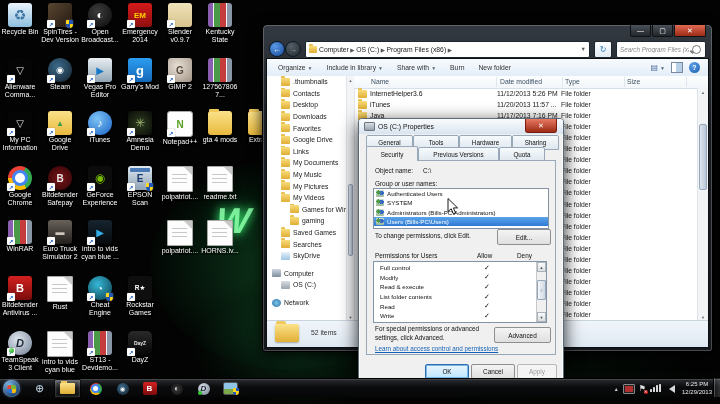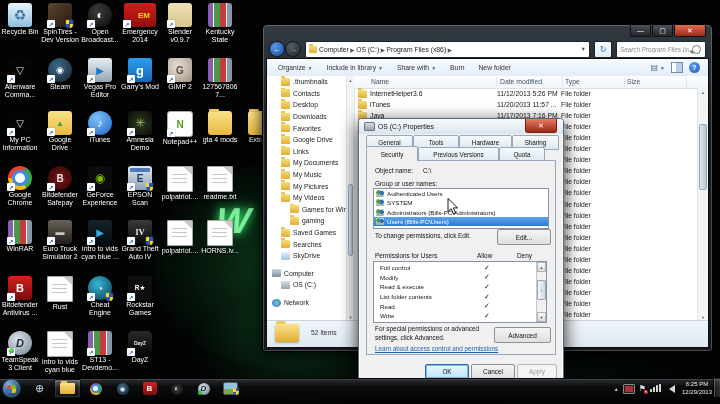--- a/index.html
+++ b/index.html
@@ -21,21 +21,21 @@
   .dlabel{margin-top:1px;font-size:7px;line-height:1.15;color:#fff;text-shadow:0 1px 2px #000,0 0 3px #000;
       max-height:17px;overflow:hidden;word-wrap:break-word;}
   .sc-arrow{position:absolute;left:-1px;bottom:-1px;width:8px;height:8px;background:#fff;border-radius:1px;
       display:flex;align-items:center;justify-content:center;font-size:6px;color:#2864c8;font-weight:bold;box-shadow:0 0 1px #555;}
   .shield{position:absolute;right:-1px;bottom:-1px;width:7px;height:8px;
       background:conic-gradient(#2458b8 0 25%,#ffd618 0 50%,#2458b8 0 75%,#ffd618 0);
       border-radius:1px 1px 50% 50%;box-shadow:0 0 1px #fff;}
   .trash{background:linear-gradient(180deg,#eaf5fd,#8fbede);color:#3c74a4;font-size:14px;}
   .spintires{background:linear-gradient(135deg,#5a4632,#241a10);}
   .obs{background:radial-gradient(circle at 40% 35%,#3c3c3c,#0a0a0a);border-radius:50%;color:#fff;font-size:12px;}
-  .em{background:linear-gradient(#d41a1a,#8f0f0f);color:#ffd400;font-size:8px;padding-left:8px;}
+  .em{background:linear-gradient(#d41a1a,#8f0f0f);color:#ffd400;font-size:8px;}
   .slender{background:linear-gradient(#efe2b8,#d8c48e);}
   .rar{background:linear-gradient(90deg,#8a5fb0 0 22%,#efeff4 22% 26%,#4a9a4a 26% 48%,#efeff4 48% 52%,#c43c3c 52% 74%,#efeff4 74% 78%,#8a97a8 78%);}
   .alien,.mypc{background:#050505;color:#e8e8e8;font-size:10px;}
   .steam{background:radial-gradient(circle at 40% 35%,#3b6a8a,#14202c);border-radius:50%;color:#fff;font-size:9px;}
   .vegas{background:linear-gradient(#e8eef2,#93a6b5);color:#1878c8;font-size:10px;}
   .gmod{background:linear-gradient(#2b9df0,#1467b8);color:#fff;font-size:13px;}
   .gimp{background:radial-gradient(circle at 40% 35%,#e8e0d6,#a09284);color:#5a4a3c;}
   .gdrive{background:linear-gradient(#fbe289,#e8b93e);color:#3ba04a;font-size:8px;}
   .itunes{background:radial-gradient(circle at 38% 32%,#7cc4f4,#1b62c8);border-radius:50%;color:#fff;font-size:11px;}
   .amnesia{background:radial-gradient(circle,#2e3c22,#090c06);color:#9ab06a;font-size:12px;}
@@ -326,24 +326,20 @@
         <div class="dlabel">WinRAR</div>
       </div>
       <div class="dicon" style="left: 41px; top: 220px;">
         <div class="ic truck">▬<span class="sc-arrow">↗</span></div>
         <div class="dlabel">Euro Truck Simulator 2</div>
       </div>
       <div class="dicon" style="left: 81px; top: 220px;">
         <div class="ic play">▶<span class="sc-arrow">↗</span></div>
         <div class="dlabel">intro to vids cyan blue ...</div>
       </div>
-      <div class="dicon" style="left: 121px; top: 220px;">
-        <div class="ic gta">IV<span class="sc-arrow">↗</span><span class="shield"></span></div>
-        <div class="dlabel">Grand Theft Auto IV</div>
-      </div>
       <div class="dicon" style="left: 161px; top: 220px;">
         <div class="ic page"></div>
         <div class="dlabel">polpatriot....</div>
       </div>
       <div class="dicon" style="left: 201px; top: 220px;">
         <div class="ic page"></div>
         <div class="dlabel">HORNS.iv...</div>
       </div>
       <div class="dicon" style="left: 1px; top: 276px;">
         <div class="ic bdav">B<span class="sc-arrow">↗</span></div>

